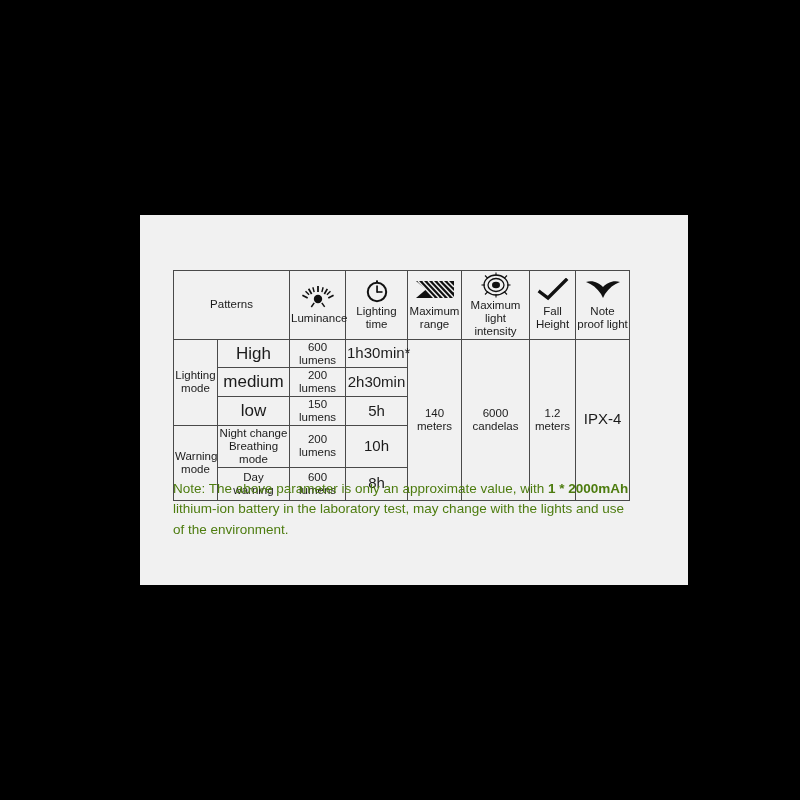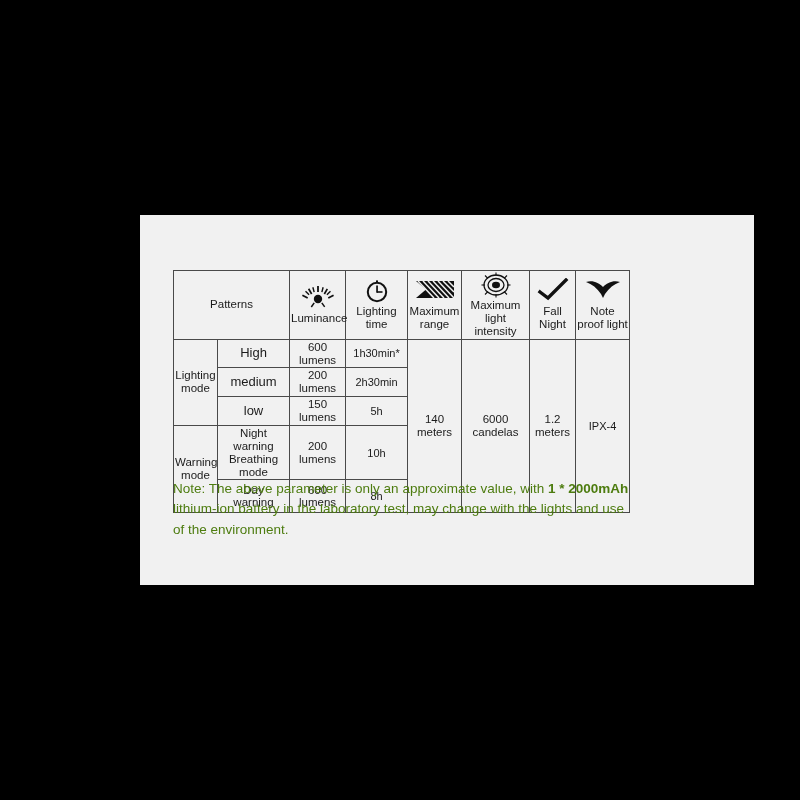--- a/index.html
+++ b/index.html
@@ -10,21 +10,21 @@
     height: 800px;
     overflow: hidden;
   }
   body {
     font-family: "Liberation Sans", sans-serif;
   }
   .sheet {
     position: absolute;
     left: 140px;
     top: 215px;
-    width: 614px;
+    width: 548px;
     height: 370px;
     background: #f1f1f1;
   }
   .spec-table {
     position: absolute;
     left: 33px;
     top: 55px;
     width: 456px;
     border-collapse: collapse;
     table-layout: fixed;
@@ -55,29 +55,29 @@
   .icon-wrap svg { display: inline-block; vertical-align: middle; }
 
   td.patterns-head {
     font-size: 12.5px;
   }
   .mode-cell {
     font-size: 11.5px;
     line-height: 1.15;
   }
   .sub-cell {
-    font-size: 13px;
+    font-size: 17px;
     line-height: 1.15;
   }
   .sub-cell.small {
     font-size: 10px;
     line-height: 1.1;
   }
   .val-cell {
-    font-size: 11px;
+    font-size: 15px;
     line-height: 1.1;
   }
   .val-cell.two {
     font-size: 11px;
     line-height: 1.12;
     text-align: center;
   }
   .body-row td { height: 25px; }
   .body-row.tall td { height: 30px; }
 
@@ -186,21 +186,21 @@
           <span class="hdr-label">Maximum</span>
           <span class="hdr-label">light intensity</span>
         </td>
         <td>
           <span class="icon-wrap">
             <svg width="34" height="24" viewBox="0 0 34 24">
               <polyline points="4,14 12,20 30,2" fill="none" stroke="#111" stroke-width="3.4" stroke-linecap="square"></polyline>
             </svg>
           </span>
           <span class="hdr-label">Fall</span>
-          <span class="hdr-label">Night</span>
+          <span class="hdr-label">Height</span>
         </td>
         <td>
           <span class="icon-wrap">
             <svg width="40" height="24" viewBox="0 0 40 24">
               <path d="M3 4 C 10 2, 16 5, 20 9 C 24 5, 30 2, 37 4 C 31 6, 26 10, 22 16 L 20 20 L 18 16 C 14 10, 9 6, 3 4 Z" fill="#111"></path>
             </svg>
           </span>
           <span class="hdr-label">Note</span>
           <span class="hdr-label">proof light</span>
         </td>
@@ -249,21 +249,21 @@
         </td>
         <td class="val-cell">5h</td>
       </tr>
 
       <tr class="body-row tall">
         <td class="mode-cell" rowspan="2">
           <span class="hdr-label">Warning</span>
           <span class="hdr-label">mode</span>
         </td>
         <td class="sub-cell small">
-          <span class="hdr-label">Night warning</span>
+          <span class="hdr-label">Night change</span>
           <span class="hdr-label">Breathing mode</span>
         </td>
         <td class="val-cell two">
           <span class="hdr-label">200</span>
           <span class="hdr-label">lumens</span>
         </td>
         <td class="val-cell">10h</td>
       </tr>
 
       <tr class="body-row tall">

